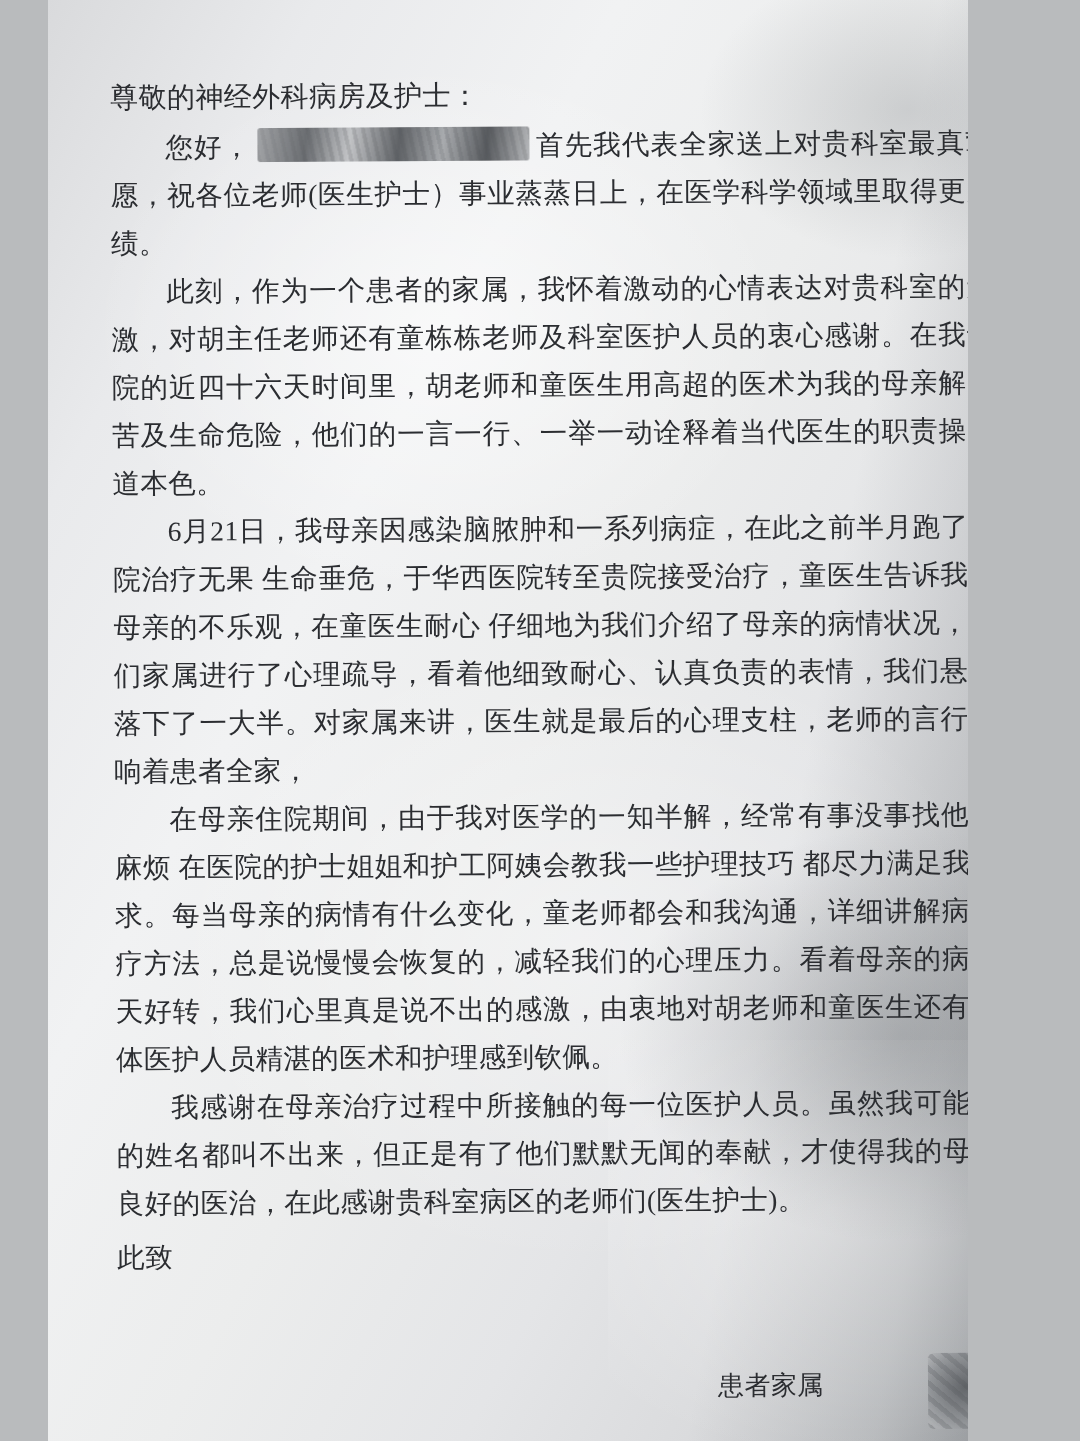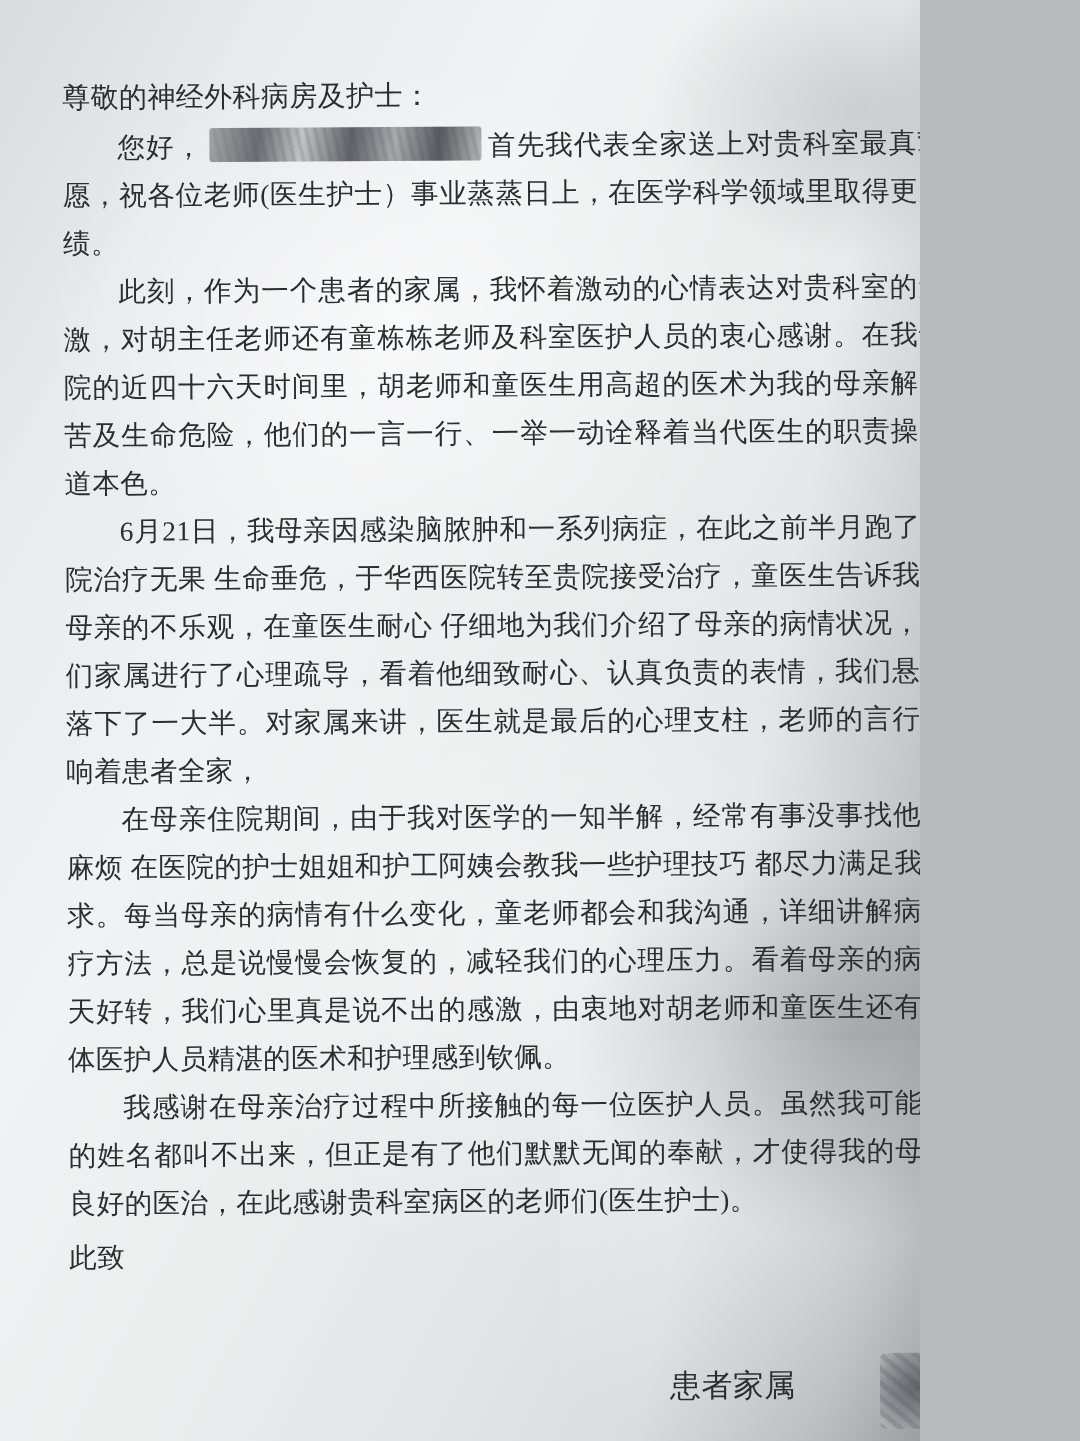--- a/index.html
+++ b/index.html
@@ -19,20 +19,21 @@
     position: relative;
     width: 920px;
     height: 1441px;
     background:
       
       linear-gradient(100deg, rgba(255,255,255,0) 76%, rgba(120,124,128,0.30) 92%, rgba(95,99,104,0.45) 100%),
       
       linear-gradient(118deg, #d9dadc 0%, #e9eaec 16%, #f1f2f3 34%, #eceded 52%, #e4e5e7 70%, #d8d9db 86%, #cfd1d3 100%),
       #e7e8ea;
     overflow: hidden;
+    margin-left: 48px;
   }
   
   .glow-a, .glow-b, .glow-c, .shadow-a, .shadow-b {
     position: absolute;
     pointer-events: none;
   }
   .glow-a {
     left: 40px; top: 60px; width: 700px; height: 540px;
     background: radial-gradient(ellipse at center, rgba(255,255,255,0.55), rgba(255,255,255,0) 70%);
   }
@@ -82,21 +83,21 @@
   }
   .signature-row {
     margin-top: 74px;
     position: relative;
     height: 90px;
   }
   .signature {
     position: absolute;
     left: 600px;
     top: 10px;
-    font-size: 31px;
+    font-size: 26px;
   }
 
   
   .redaction {
     display: inline-block;
     vertical-align: -6px;
     border-radius: 3px;
     filter: blur(0.6px);
   }
   .redact-name {

